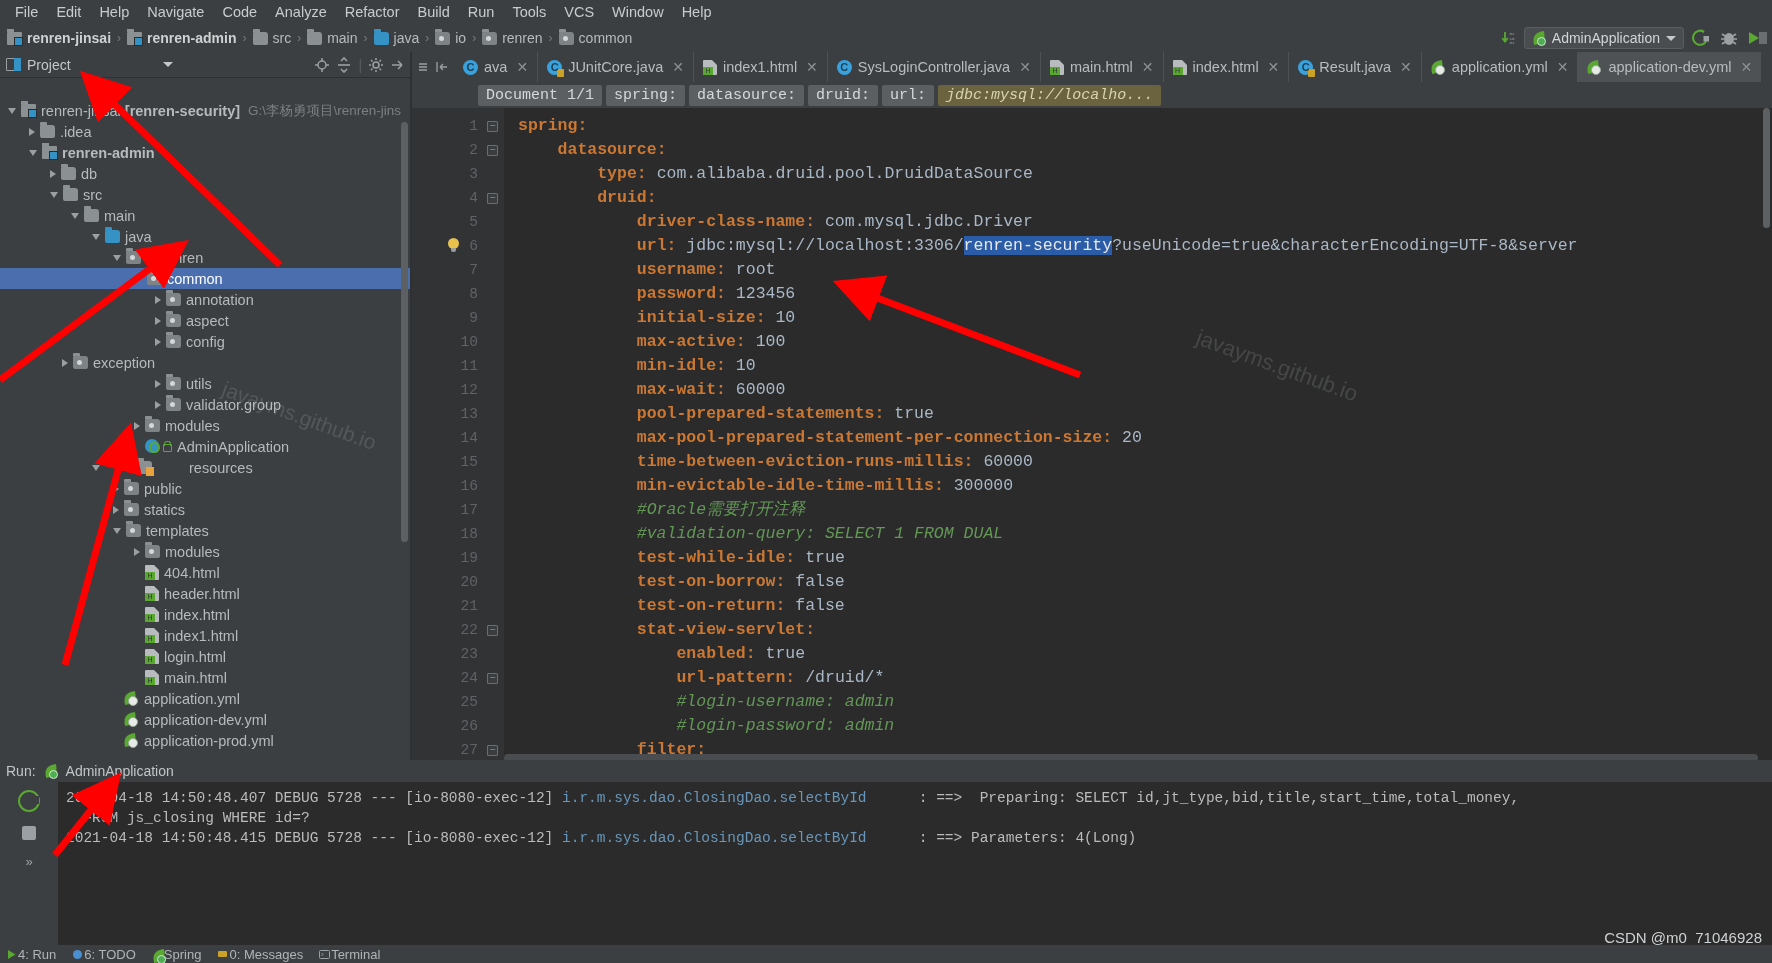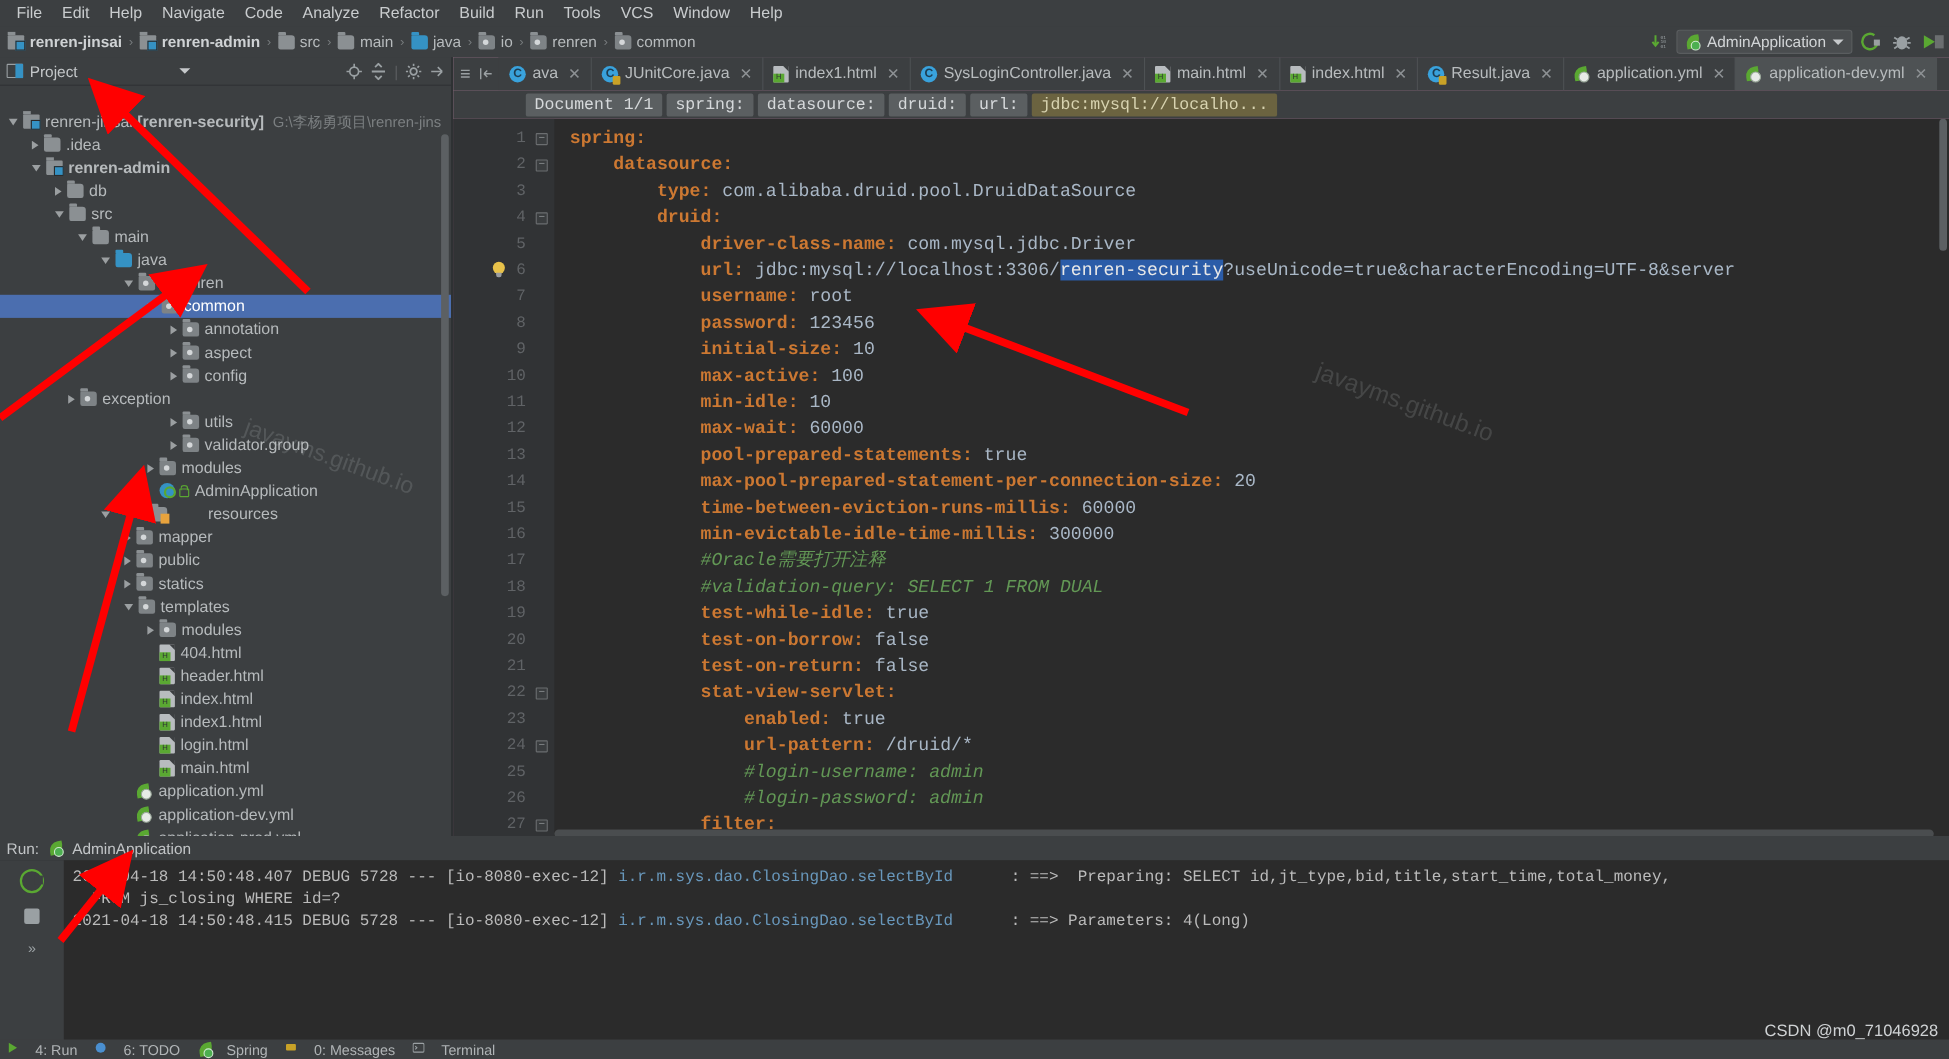--- a/index.html
+++ b/index.html
@@ -146,21 +146,21 @@
   .ico.javaclass::before{content:"";position:absolute;left:0;top:0;width:15px;height:15px;border-radius:50%;background:#39a2dc;}
   .ico.javaclass::after{content:"C";position:absolute;left:0;top:0;width:15px;height:15px;line-height:15px;text-align:center;color:#1d3d52;font-size:11px;font-weight:bold;}
   .lockdot{position:absolute;right:-2px;bottom:-2px;width:7px;height:8px;background:#c9a227;border-radius:1px;}
 
   .breadcrumbs {
     height: 26px; background:#3c3f41; display:flex; align-items:center;
     padding-left: 66px; gap: 4px; flex:none;
     font-family:"Liberation Mono", monospace; font-size:15px;
   }
   .bc { background:#5b5f61; color:#d6d9db; padding:2px 8px; border-radius:2px; white-space:nowrap; }
-  .bc.val { background:#6b6340; color:#d8d3b0; }
+  .bc.val { background:#6b6340; color:#d8d3b0;font-style:italic; }
 
   .code-wrap { flex:1; display:flex; background:#2b2b2b; position:relative; overflow:hidden; }
   .gutter {
     width: 92px; background:#313335; flex:none; position:relative;
     font-family:"Liberation Mono", monospace; font-size:14.5px; color:#606366;
     padding-top: 6px;
   }
   .gline { height:24px; line-height:24px; text-align:right; padding-right:26px; position:relative; }
   .fold {
     position:absolute; right:6px; top:7px; width:11px; height:11px;
@@ -217,21 +217,21 @@
     color:#bbbbbb; padding:6px 0 0 8px; overflow:hidden; white-space:pre;
   }
   .cl { height:20px; line-height:20px; }
   .c-blue { color:#6897bb; }
   .c-gray { color:#bbbbbb; }
 
   .statusbar {
     position:absolute; left:0; right:0; bottom:0; height:18px; background:#3c3f41;
     display:flex; align-items:center; gap:16px; padding-left:6px; font-size:13px; color:#b0b4b6;
   }
-  .sb-item { display:flex; align-items:flex-start; gap:15px; }
+  .sb-item { display:flex; align-items:center; gap:1px; }
   .csd { position:absolute; right:10px; bottom:17px; color:#cfd2d4; font-size:15px; font-family:"Liberation Sans",sans-serif; }
 
   
   .arrows { position:absolute; inset:0; pointer-events:none; }
 </style>
 </head>
 <body>
 
 <div class="app">
 
@@ -430,25 +430,20 @@
           <div class="row" style="padding-left: 134px;">
             <span class="arrow none"></span>
             <span class="ico springclass"></span>
             <span class="runmark"></span>
             <span class="name">AdminApplication</span>
           </div>
           <div class="row" style="padding-left: 92px; gap: 32px;">
             <span class="arrow open"></span>
             <span class="ico folder res"></span>
             <span class="name">resources</span>
-          </div>
-          <div class="row" style="padding-left: 113px;">
-            <span class="arrow"></span>
-            <span class="ico folder pkg"></span>
-            <span class="name">mapper</span>
           </div>
           <div class="row" style="padding-left: 113px;">
             <span class="arrow"></span>
             <span class="ico folder pkg"></span>
             <span class="name">public</span>
           </div>
           <div class="row" style="padding-left: 113px;">
             <span class="arrow"></span>
             <span class="ico folder pkg"></span>
             <span class="name">statics</span>

